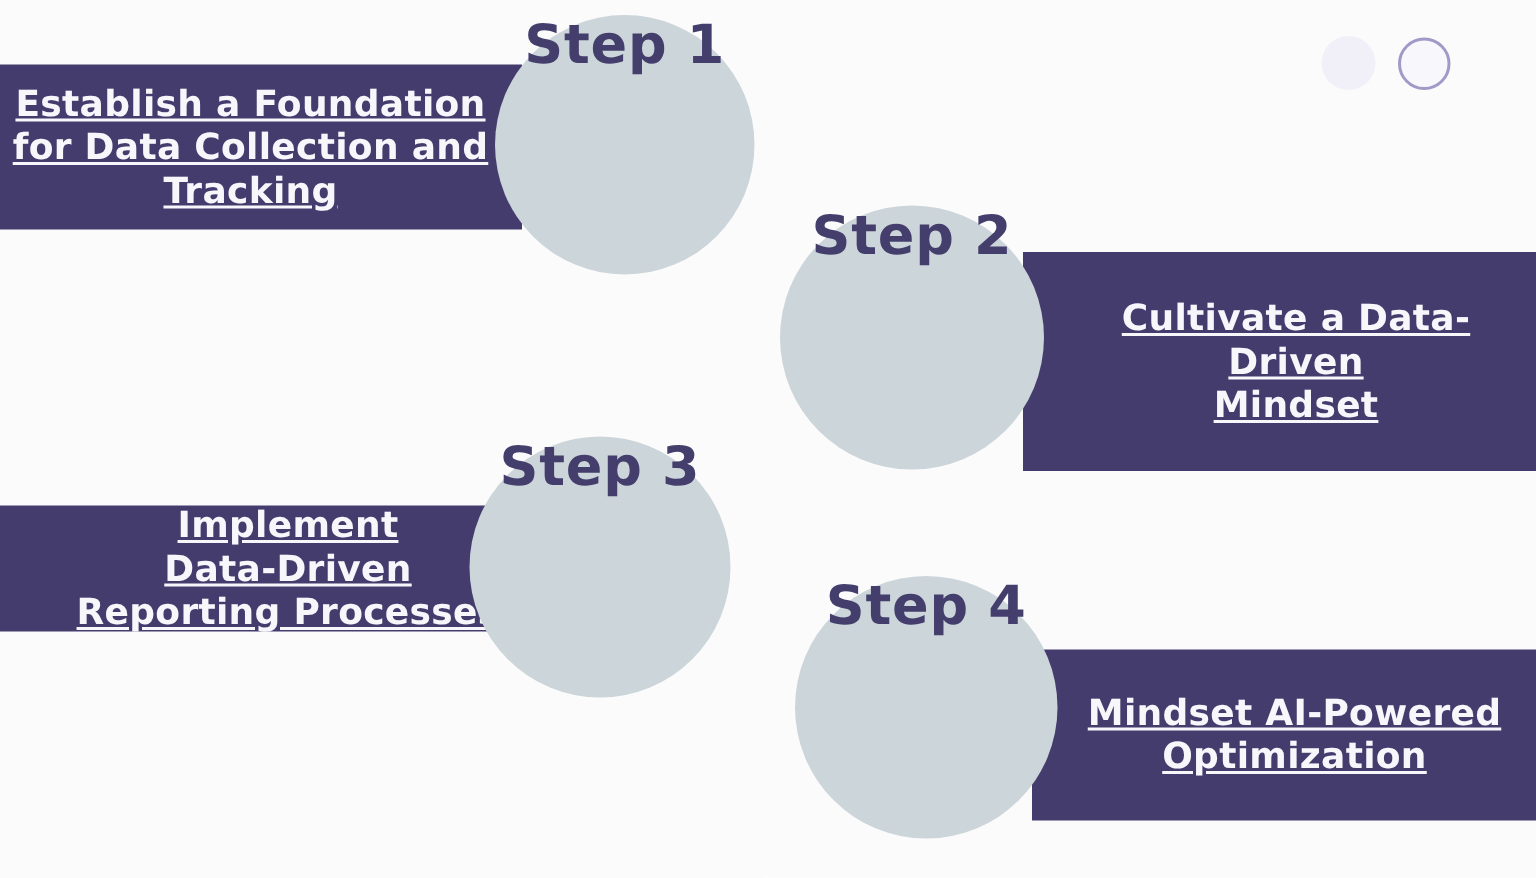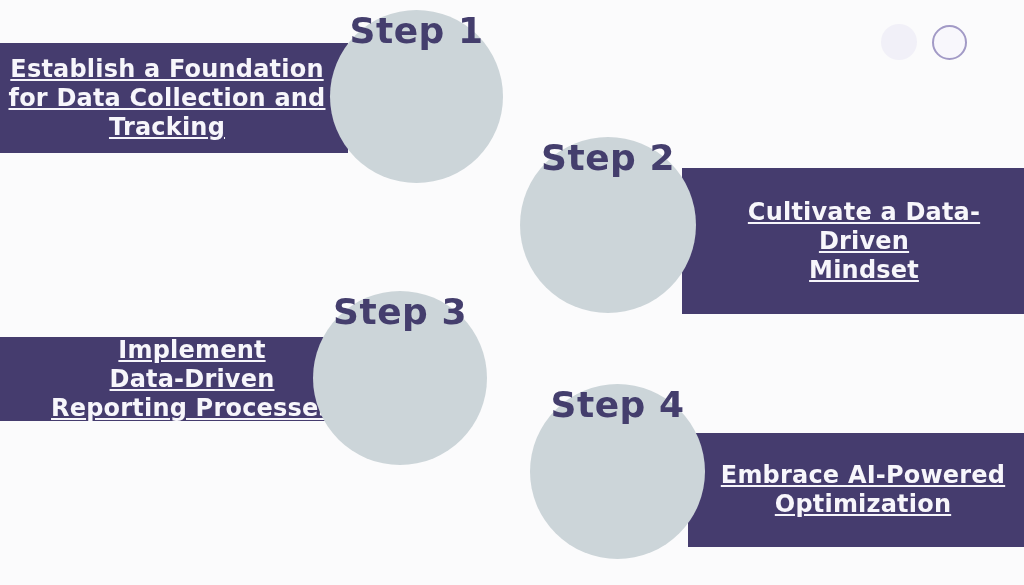--- a/index.html
+++ b/index.html
@@ -114,20 +114,20 @@
   <div class="banner" id="banner-3">
     <div class="banner-text">Implement
 Data-Driven
 Reporting Processes</div>
   </div>
   <div class="circle" id="circle-3">
     <span class="step-label">Step 3</span>
   </div>
 
   <div class="banner" id="banner-4">
-    <div class="banner-text">Embrace AI-Powered
+    <div class="banner-text">Mindset AI-Powered
 Optimization</div>
   </div>
   <div class="circle" id="circle-4">
     <span class="step-label">Step 4</span>
   </div>
 
 </div>
 
 </body></html>

